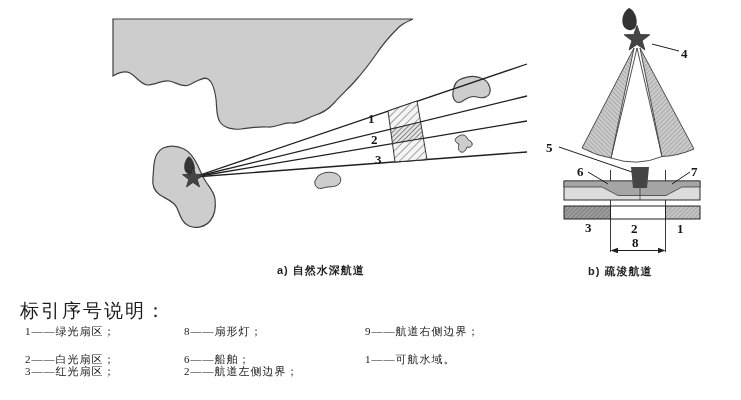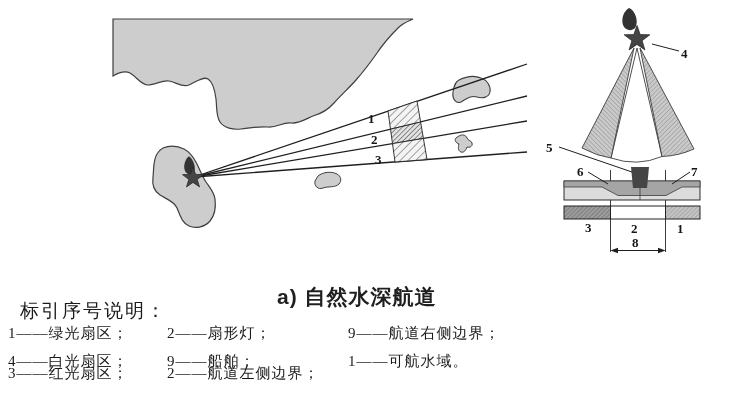--- a/index.html
+++ b/index.html
@@ -1,24 +1,24 @@
 <!DOCTYPE html>
 <html><head>
 <meta charset="utf-8">
 <style>
   html,body{margin:0;padding:0;background:#fff;}
   #fig{position:relative;width:741px;height:400px;background:#ffffff;overflow:hidden;
        font-family:"Liberation Serif",serif;color:#1a1a1a;}
   #art{position:absolute;left:0;top:0;}
   .caption{position:absolute;font-family:"Liberation Sans",sans-serif;font-weight:bold;
-           font-size:21px;letter-spacing:1px;color:#1f1f1f;white-space:nowrap;margin-top:20px;}
+           font-size:11px;letter-spacing:1px;color:#1f1f1f;white-space:nowrap;}
   #cap-a{left:277px;top:263px;}
   #cap-b{left:588px;top:264px;}
   .legend-title{position:absolute;left:20px;top:298px;font-size:19px;letter-spacing:2px;}
-  .lg{position:absolute;font-size:15px;letter-spacing:1px;white-space:nowrap;}
+  .lg{position:absolute;font-size:11px;letter-spacing:1px;white-space:nowrap;margin-left:17px;}
   .c1{left:8px;}  .c2{left:167px;} .c3{left:348px;}
   .r1{top:324px;} .r2{top:352px;} .r3{top:364px;}
   text.num{font-family:"Liberation Serif",serif;font-size:13px;font-weight:bold;fill:#151515;}
 </style>
 </head>
 <body>
 
 <div id="fig">
 
   <svg id="art" width="741" height="295" viewBox="0 0 741 295">
@@ -132,27 +132,28 @@
       <text class="num" x="632" y="247">8</text>
       <g stroke="#1e1e1e" stroke-width="1" fill="#1e1e1e">
         <line x1="613" y1="250.5" x2="663" y2="250.5"></line>
         <polygon points="610.5,250.5 618,247.8 618,253.2" stroke="none"></polygon>
         <polygon points="665.5,250.5 658,247.8 658,253.2" stroke="none"></polygon>
       </g>
     </g>
   </svg>
 
   <div class="caption" id="cap-a">a) 自然水深航道</div>
+  <div class="caption" id="cap-b">b) 疏浚航道</div>
 
   <div class="legend-title">标引序号说明：</div>
 
   <div class="lg c1 r1">1——绿光扇区；</div>
-  <div class="lg c1 r2">4——白光扇区；</div>
+  <div class="lg c1 r2">2——白光扇区；</div>
   <div class="lg c1 r3">3——红光扇区；</div>
 
-  <div class="lg c2 r1">2——扇形灯；</div>
-  <div class="lg c2 r2">9——船舶；</div>
+  <div class="lg c2 r1">8——扇形灯；</div>
+  <div class="lg c2 r2">6——船舶；</div>
   <div class="lg c2 r3">2——航道左侧边界；</div>
 
   <div class="lg c3 r1">9——航道右侧边界；</div>
   <div class="lg c3 r2">1——可航水域。</div>
 
 </div>
 
 </body></html>

